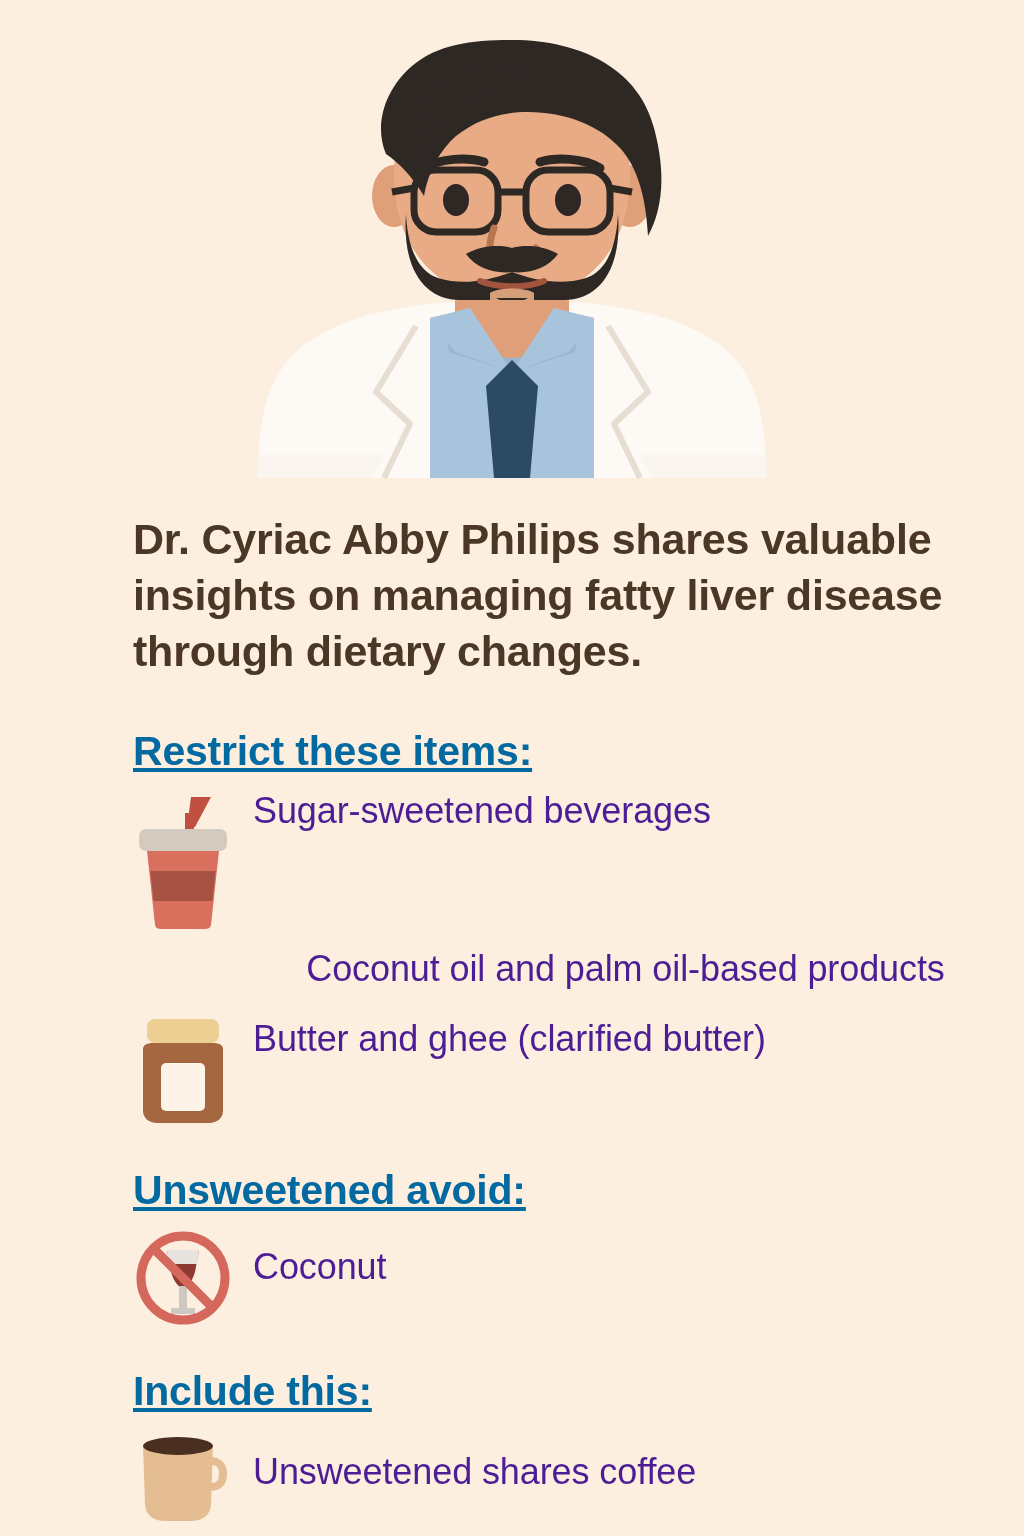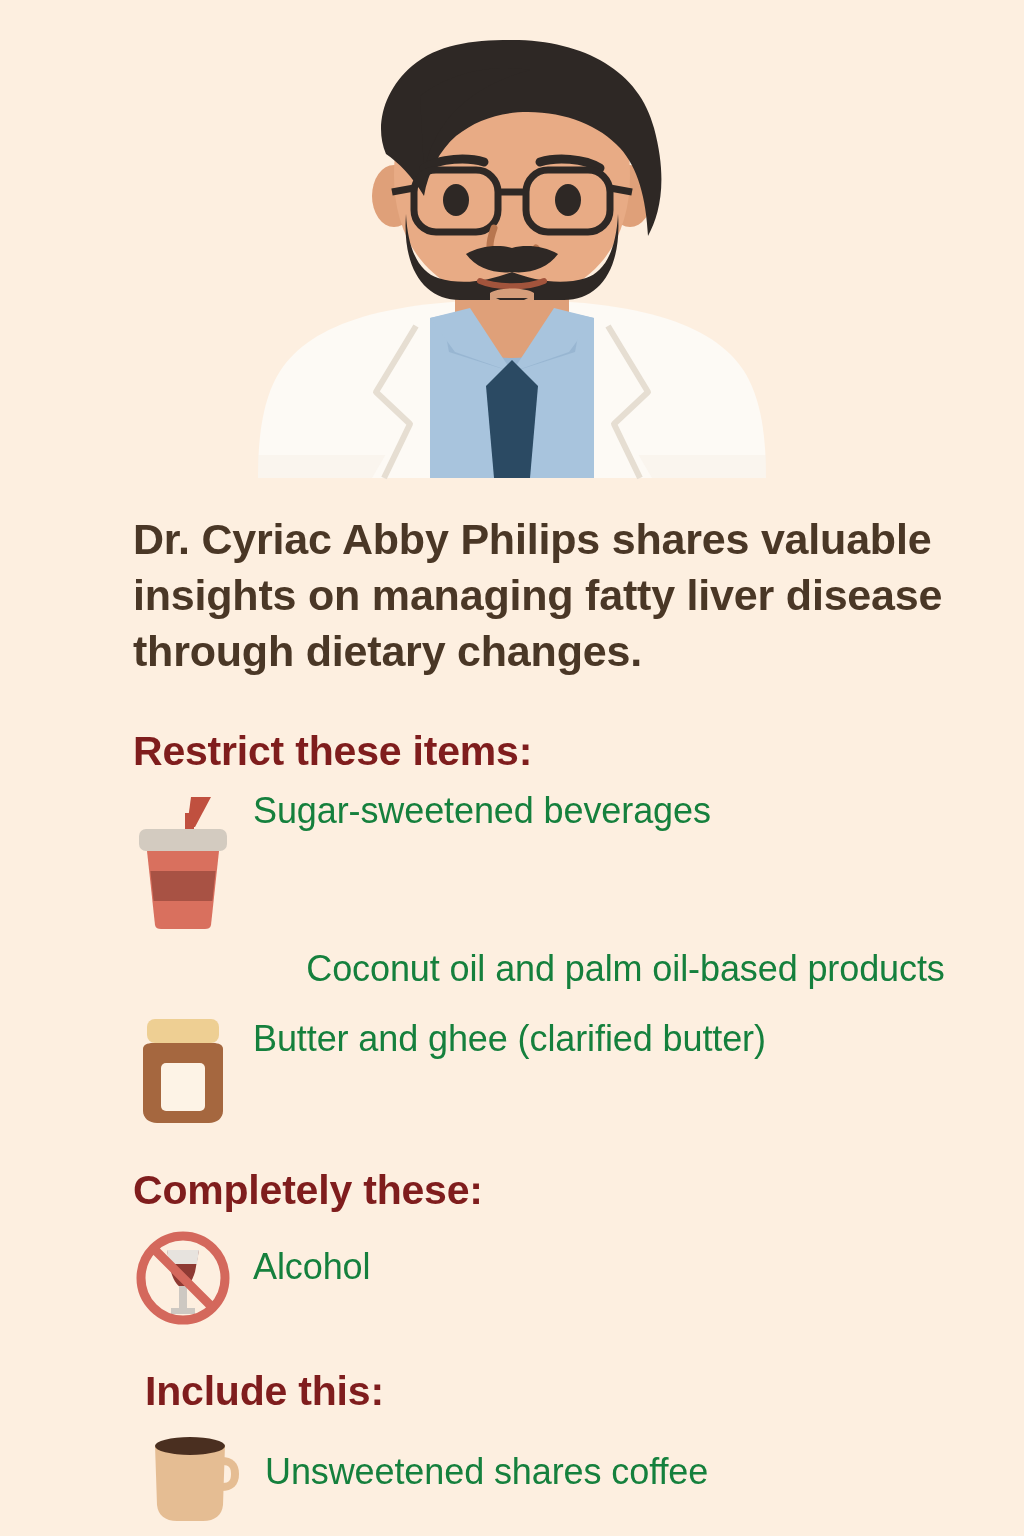--- a/index.html
+++ b/index.html
@@ -40,27 +40,28 @@
     font-weight:600;
     color:#4a3726;
     letter-spacing:-0.2px;
   }
   .section{
     padding:0 26px 0 133px;
   }
   .section-title{
     font-size:41px;
     font-weight:700;
-    color:#7f1d1d;
+    color:#0369a1;
     letter-spacing:-0.2px;
     margin:0;
+    text-decoration:underline;
   }
   .s-restrict{margin-top:48px;}
   .s-avoid{margin-top:42px;}
-  .s-include{margin-top:40px;margin-left:12px;}
+  .s-include{margin-top:40px;}
 
   .items{
     position:relative;
     margin-top:14px;
   }
   .item{
     display:flex;
     align-items:flex-start;
     min-height:40px;
   }
@@ -68,21 +69,21 @@
     width:120px;
     flex:0 0 120px;
     display:flex;
     align-items:flex-start;
     justify-content:flex-start;
   }
   .item-icon.empty{visibility:hidden;}
   .item-text{
     font-size:36px;
     line-height:1.16;
-    color:#15803d;
+    color:#4c1d95;
     padding-top:1px;
     letter-spacing:-0.1px;
   }
 
   
   .row-sweet{margin-top:2px;}
   .row-coconut{margin-top:16px;justify-content:center;}
   .row-butter{margin-top:28px;}
   .row-alcohol{margin-top:14px;}
   .row-coffee{margin-top:14px;}
@@ -210,37 +211,37 @@
               <rect x="28" y="46" width="44" height="48" rx="5" fill="#fdf3e6"></rect>
             </svg>
           </div>
           <div class="item-text">Butter and ghee (clarified butter)</div>
         </div>
 
       </div>
     </div>
 
     <div class="section s-avoid">
-      <h2 class="section-title">Completely these:</h2>
+      <h2 class="section-title">Unsweetened avoid:</h2>
 
       <div class="items">
         <div class="item row-alcohol">
           <div class="item-icon">
             <svg class="icon-svg" width="100" height="100" viewBox="0 0 100 100" xmlns="http://www.w3.org/2000/svg">
               <g>
                 <path d="M34 22 L66 22 L62 44 C 59 54 54 60 50 60 C 46 60 41 54 38 44 Z" fill="#8e3a33"></path>
                 <path d="M34 22 L66 22 L64 36 L36 36 Z" fill="#e7e3de"></path>
                 <rect x="46" y="58" width="8" height="22" fill="#cdc8c2"></rect>
                 <path d="M38 80 L62 80 L62 86 L38 86 Z" fill="#cdc8c2"></path>
               </g>
               <circle cx="50" cy="50" r="42" fill="none" stroke="#d4685c" stroke-width="9"></circle>
               <path d="M21 21 L79 79" stroke="#d4685c" stroke-width="9" stroke-linecap="round"></path>
             </svg>
           </div>
-          <div class="item-text" style="padding-top:18px;">Alcohol</div>
+          <div class="item-text" style="padding-top:18px;">Coconut</div>
         </div>
       </div>
     </div>
 
     <div class="section s-include">
       <h2 class="section-title">Include this:</h2>
 
       <div class="items">
         <div class="item row-coffee">
           <div class="item-icon">

